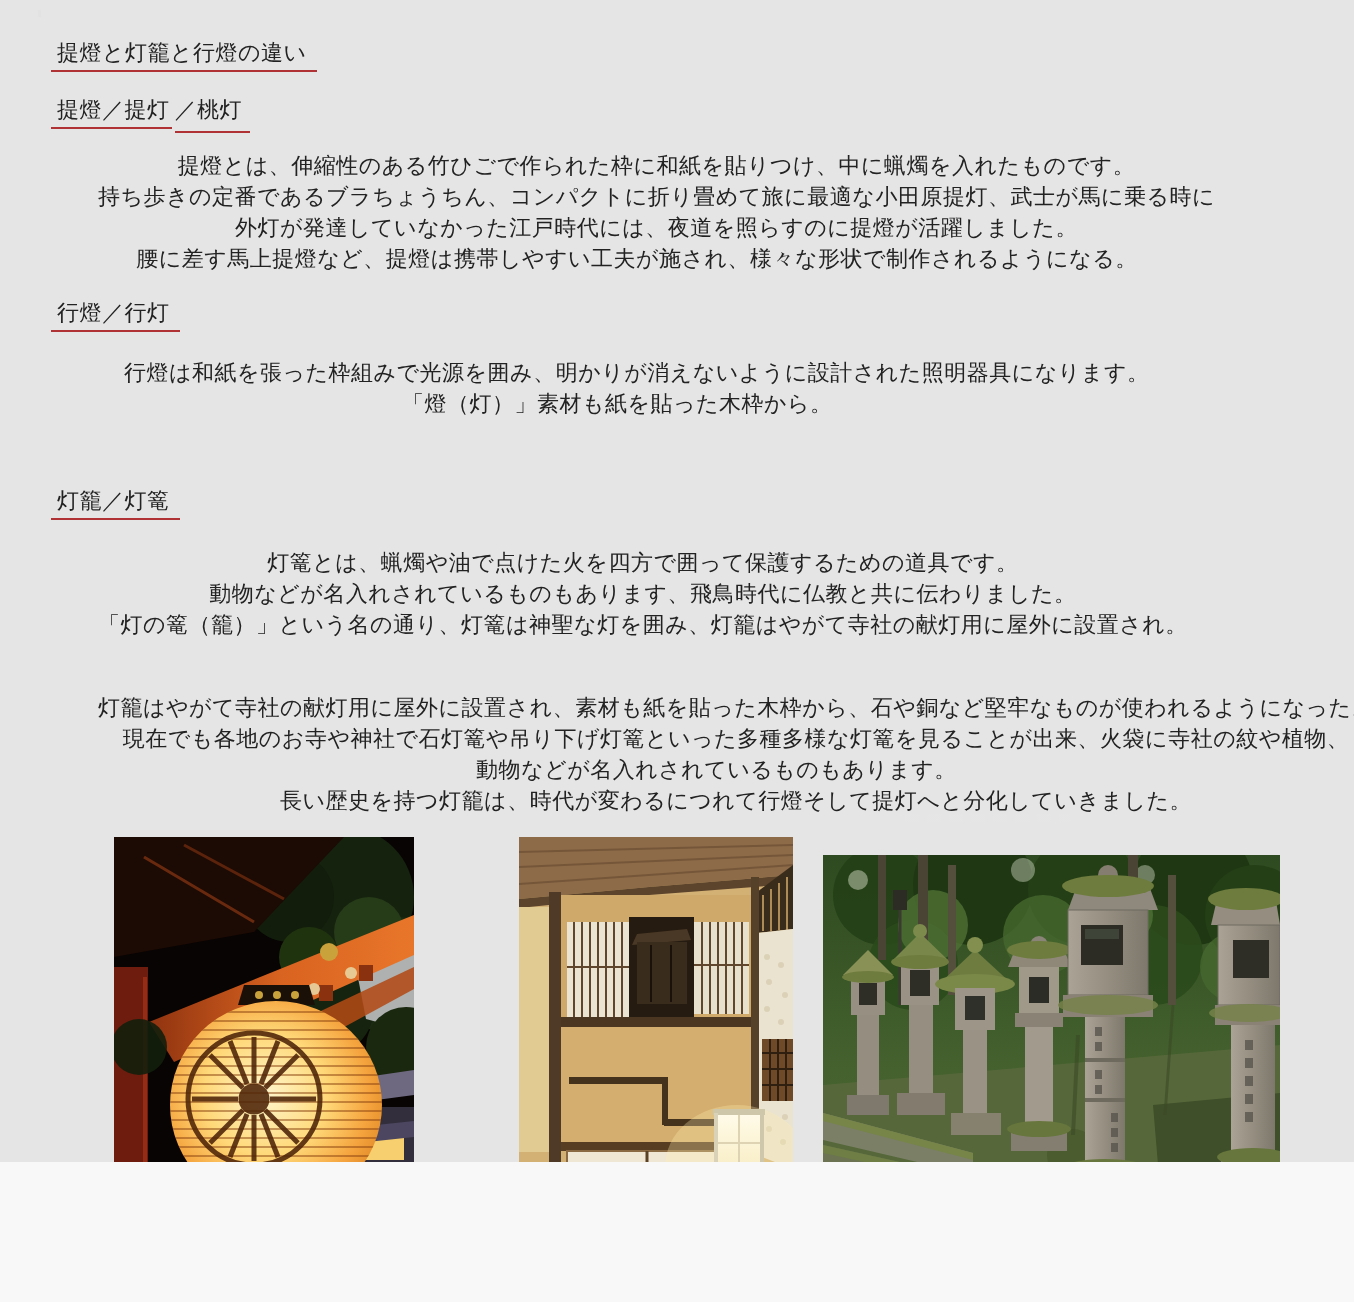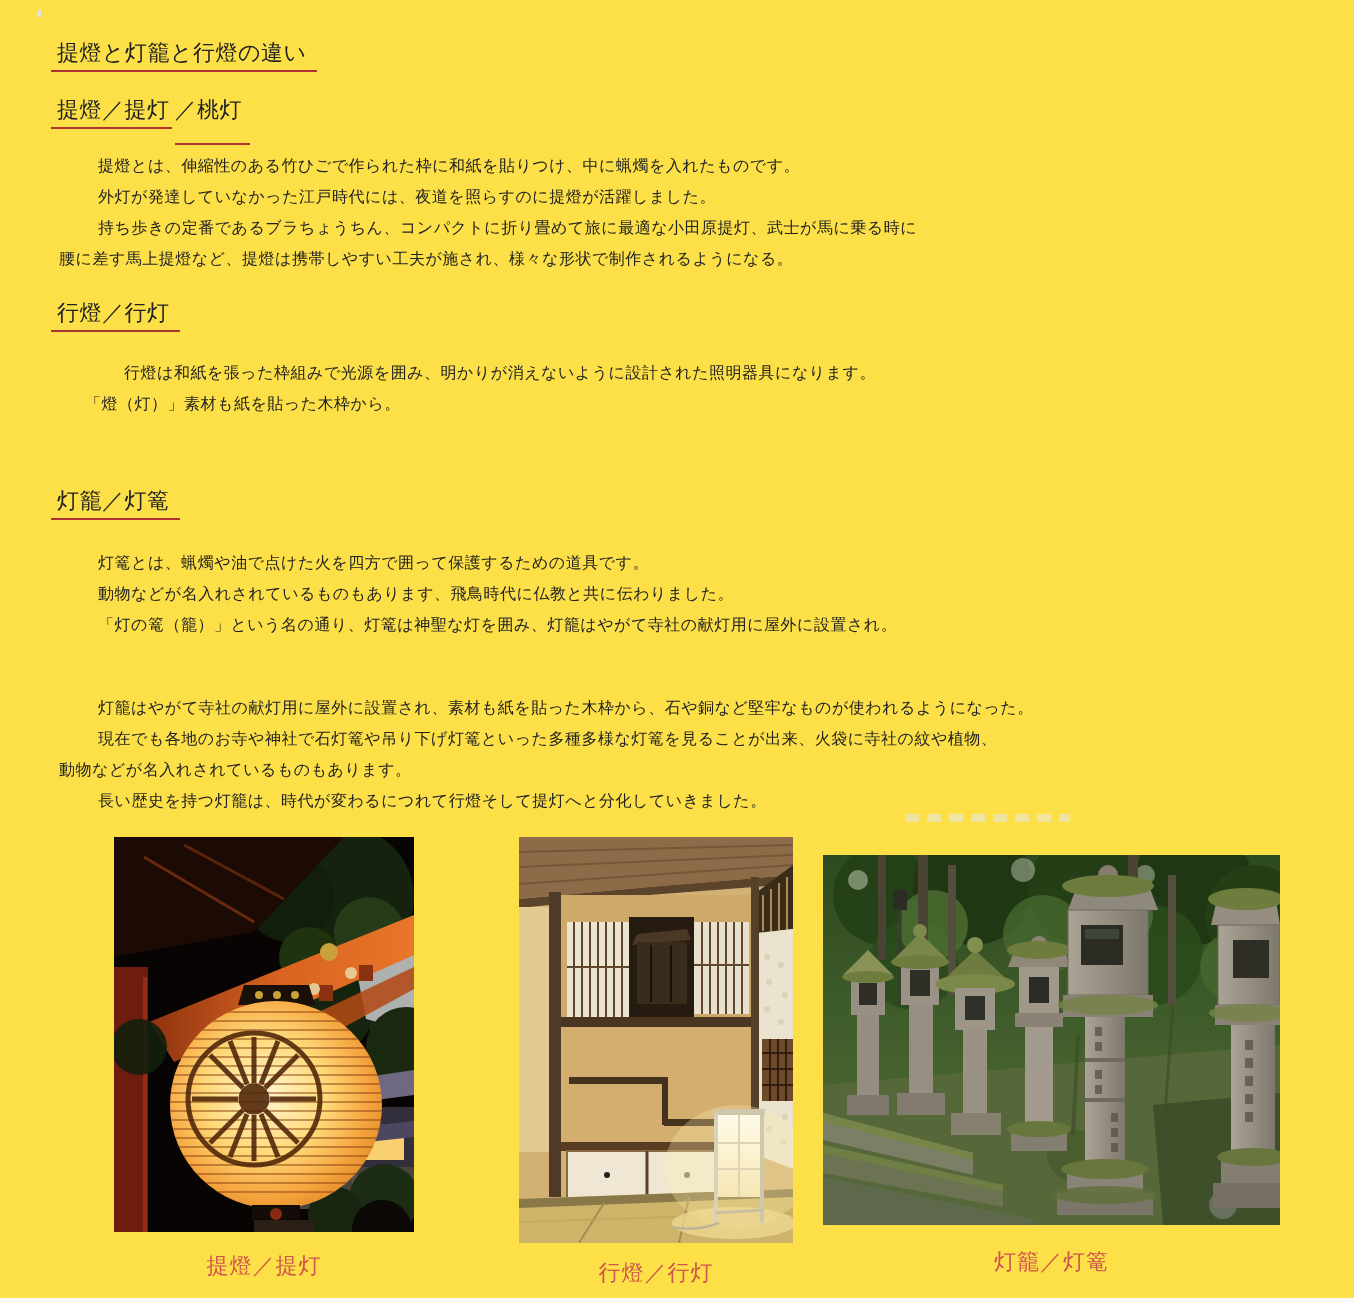--- a/index.html
+++ b/index.html
@@ -1,21 +1,21 @@
 <!DOCTYPE html>
 <html><head>
 <meta charset="utf-8">
 <style>
   html,body{margin:0;padding:0;background:#f8f8f8;}
-  #page{position:relative;width:1354px;height:1298px;background:#fde047;overflow:hidden;
+  #page{position:relative;width:1354px;height:1162px;background:#e5e5e5;overflow:hidden;
         font-family:"DejaVu Serif","Liberation Serif",serif;color:#222;}
   .title,.heading{position:absolute;font-size:22px;line-height:26px;letter-spacing:.5px;white-space:nowrap;}
   .u{display:inline-block;border-bottom:2px solid #b03235;padding:0 10px 4px 6px;}
-  .u2{display:inline-block;border-bottom:2px solid #b03235;padding:0 8px 20px 0;margin-left:3px;}
-  .para{position:absolute;font-size:16px;line-height:31px;letter-spacing:.5px;white-space:nowrap;}
+  .u2{display:inline-block;border-bottom:2px solid #b03235;padding:0 8px 8px 0;margin-left:3px;}
+  .para{position:absolute;font-size:22px;line-height:31px;letter-spacing:.5px;white-space:nowrap;text-align:center;}
   .line{padding-left:0;}
   .line.ind{padding-left:39px;}
   .caption{position:absolute;font-size:22px;letter-spacing:1px;color:#d0544e;text-align:center;white-space:nowrap;}
   .photo{position:absolute;display:block;}
   .watermark{position:absolute;left:905px;top:814px;width:165px;height:8px;opacity:.55;
     background:repeating-linear-gradient(90deg,#e6e6e6 0 14px,transparent 14px 22px);}
   .artifact{position:absolute;left:38px;top:10px;width:3px;height:7px;background:#e2e2e2;}
 </style>
 </head>
 <body>
@@ -27,22 +27,22 @@
   <div class="title" style="left:51px;top:40px;">
     <span class="u">提燈と灯籠と行燈の違い</span>
   </div>
 
   <div class="heading" style="left:51px;top:97px;">
     <span class="u" style="padding-right:2px;">提燈／提灯</span><span class="u2">／桃灯</span>
   </div>
 
   <div class="para" style="left:59px;top:150px;">
     <div class="line ind">提燈とは、伸縮性のある竹ひごで作られた枠に和紙を貼りつけ、中に蝋燭を入れたものです。</div>
+    <div class="line ind">持ち歩きの定番であるブラちょうちん、コンパクトに折り畳めて旅に最適な小田原提灯、武士が馬に乗る時に</div>
     <div class="line ind">外灯が発達していなかった江戸時代には、夜道を照らすのに提燈が活躍しました。</div>
-    <div class="line ind">持ち歩きの定番であるブラちょうちん、コンパクトに折り畳めて旅に最適な小田原提灯、武士が馬に乗る時に</div>
     <div class="line">腰に差す馬上提燈など、提燈は携帯しやすい工夫が施され、様々な形状で制作されるようになる。</div>
   </div>
 
   <div class="heading" style="left:51px;top:300px;">
     <span class="u">行燈／行灯</span>
   </div>
 
   <div class="para" style="left:59px;top:357px;margin-left:26px;">
     <div class="line ind">行燈は和紙を張った枠組みで光源を囲み、明かりが消えないように設計された照明器具になります。</div>
     <div class="line">「燈（灯）」素材も紙を貼った木枠から。</div>

